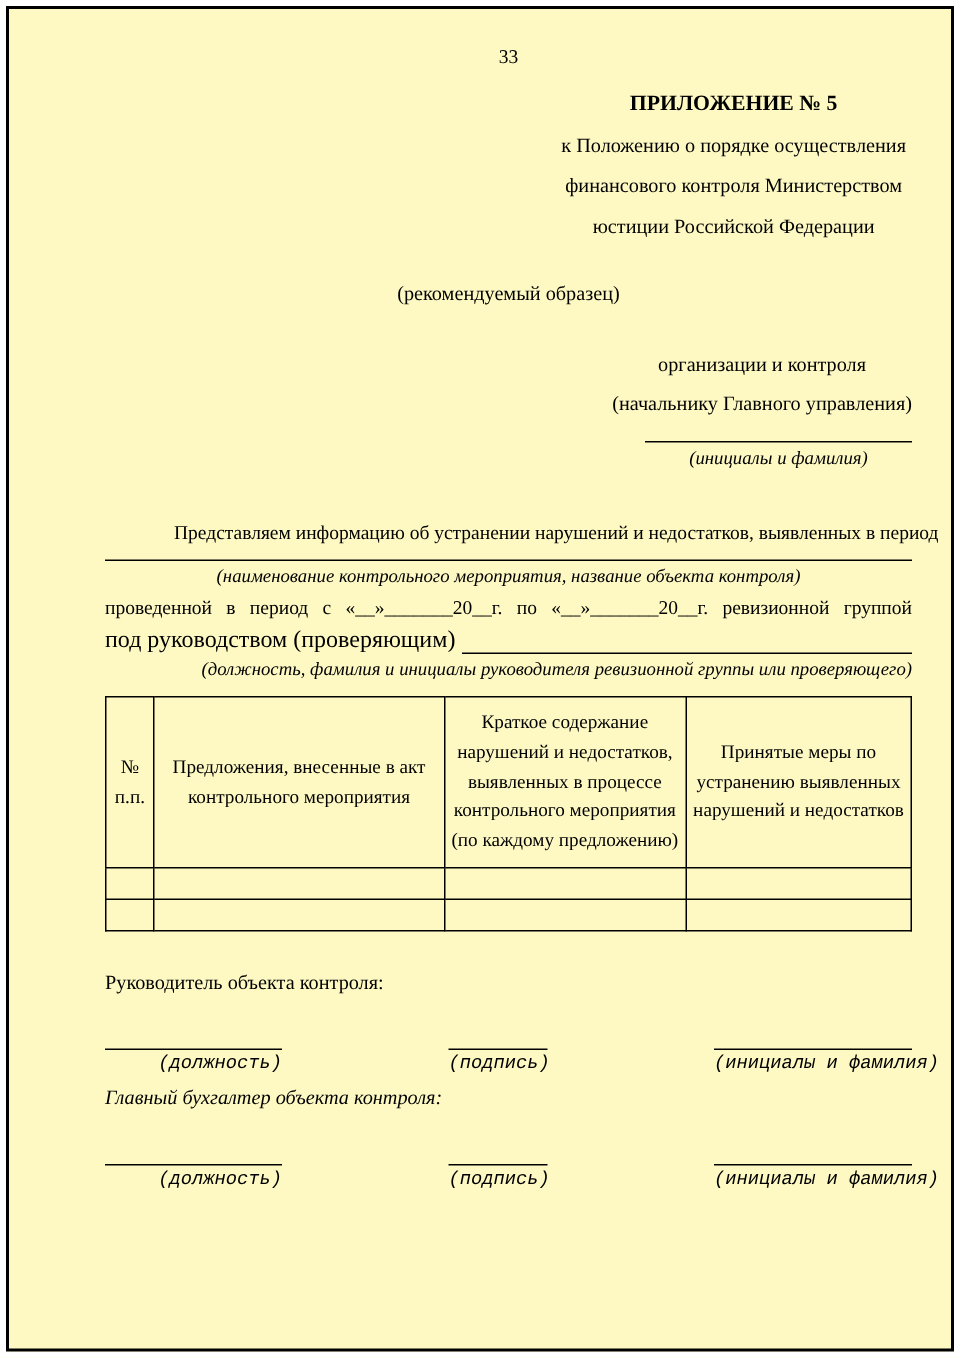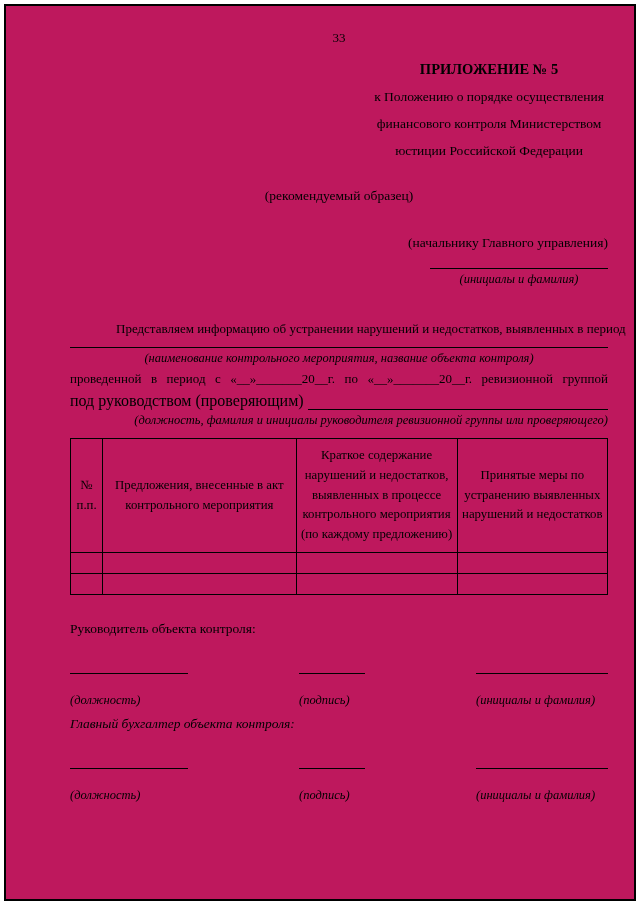--- a/index.html
+++ b/index.html
@@ -7,21 +7,21 @@
     padding: 0;
     background: #ffffff;
   }
   .page {
     position: relative;
     width: 632px;
     height: 897px;
     margin: 4px;
     border: 2px solid #000;
     box-sizing: border-box;
-    background: #be185d;
+    background: #fef9c3;
     color: #000;
     font-family: "Liberation Serif", "DejaVu Serif", serif;
     font-size: 13.5px;
     padding: 24px 26px 0 64px;
     overflow: hidden;
   }
   .page-number {
     text-align: center;
     font-size: 13px;
   }
@@ -140,23 +140,24 @@
     display: flex;
     justify-content: space-between;
     margin-top: 26px;
     margin-bottom: 8px;
   }
   .sig-item .sig-line {
     border-bottom: 1px solid #000;
     height: 10px;
   }
   .sig-item .caption {
-    text-align: left;
-    margin-top: 19px;
-    white-space: nowrap;
+    text-align: right;
+    margin-top: 2px;
+    white-space: nowrap;
+    font-family: Liberation Mono, monospace;
   }
   .w-pos  { width: 118px; }
   .w-sign { width: 66px; }
   .w-name { width: 132px; }
 </style>
 </head>
 <body>
 
 <div class="page">
 
@@ -165,20 +166,21 @@
   <div class="appendix">
     <div class="appendix-title">ПРИЛОЖЕНИЕ № 5</div>
     <div class="appendix-line">к Положению о порядке осуществления</div>
     <div class="appendix-line">финансового контроля Министерством</div>
     <div class="appendix-line">юстиции Российской Федерации</div>
   </div>
 
   <div class="sample-note">(рекомендуемый образец)</div>
 
   <div class="addressee">
+    <div class="addr-line">организации и контроля</div>
     <div class="addr-line">(начальнику Главного управления)</div>
   </div>
 
   <div class="addr-sign-line"></div>
   <div class="addr-sign-caption caption">(инициалы и фамилия)</div>
 
   <div class="intro">Представляем информацию об устранении нарушений и недостатков, выявленных в период</div>
 
   <div class="rule"></div>
   <div class="caption center caption-object">(наименование контрольного мероприятия, название объекта контроля)</div>

